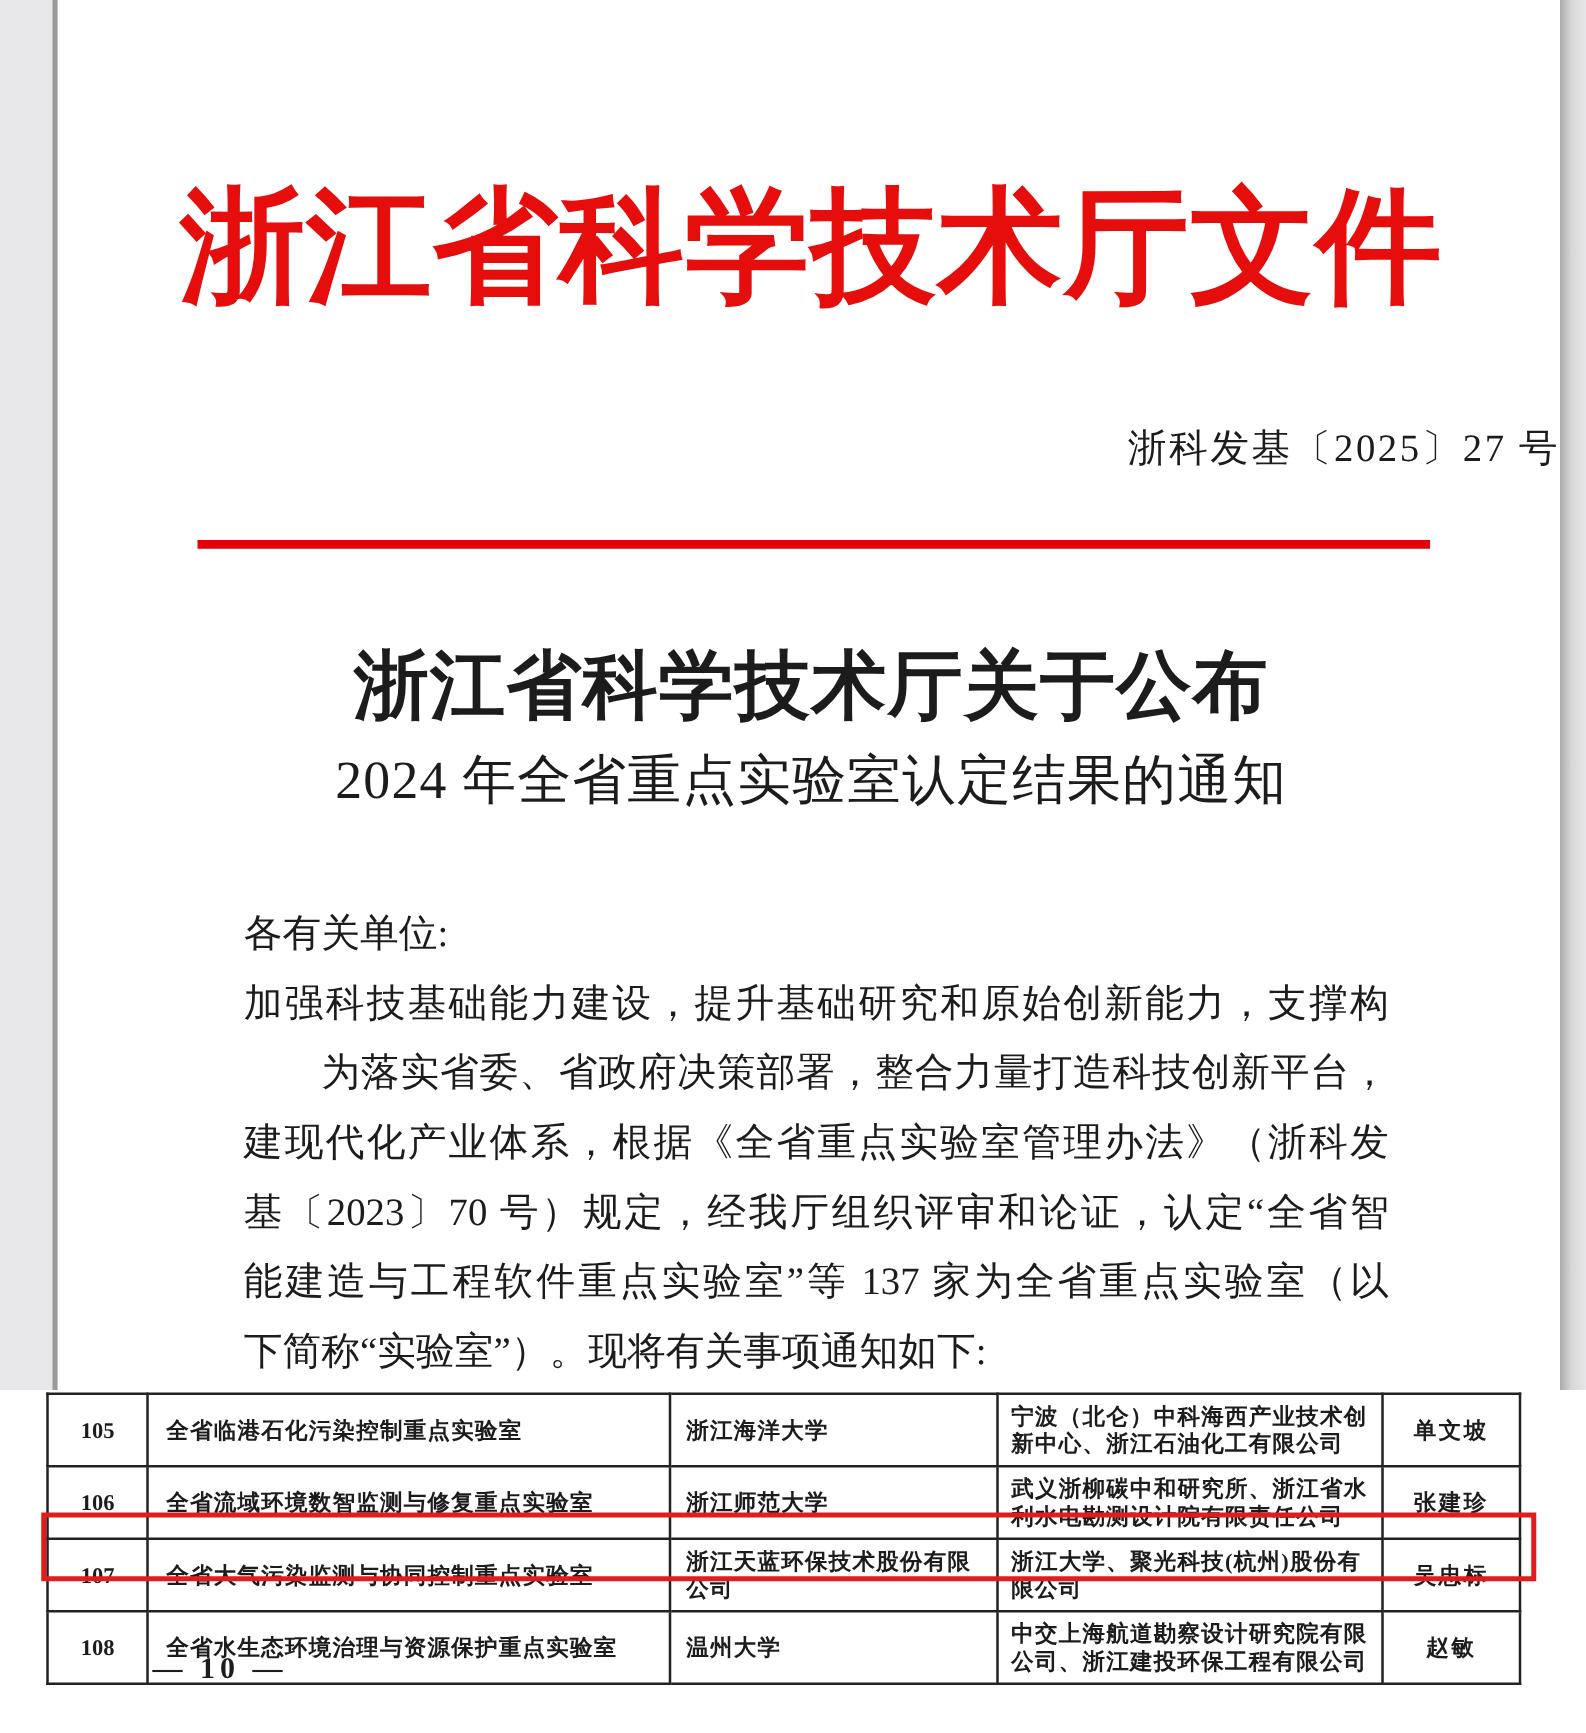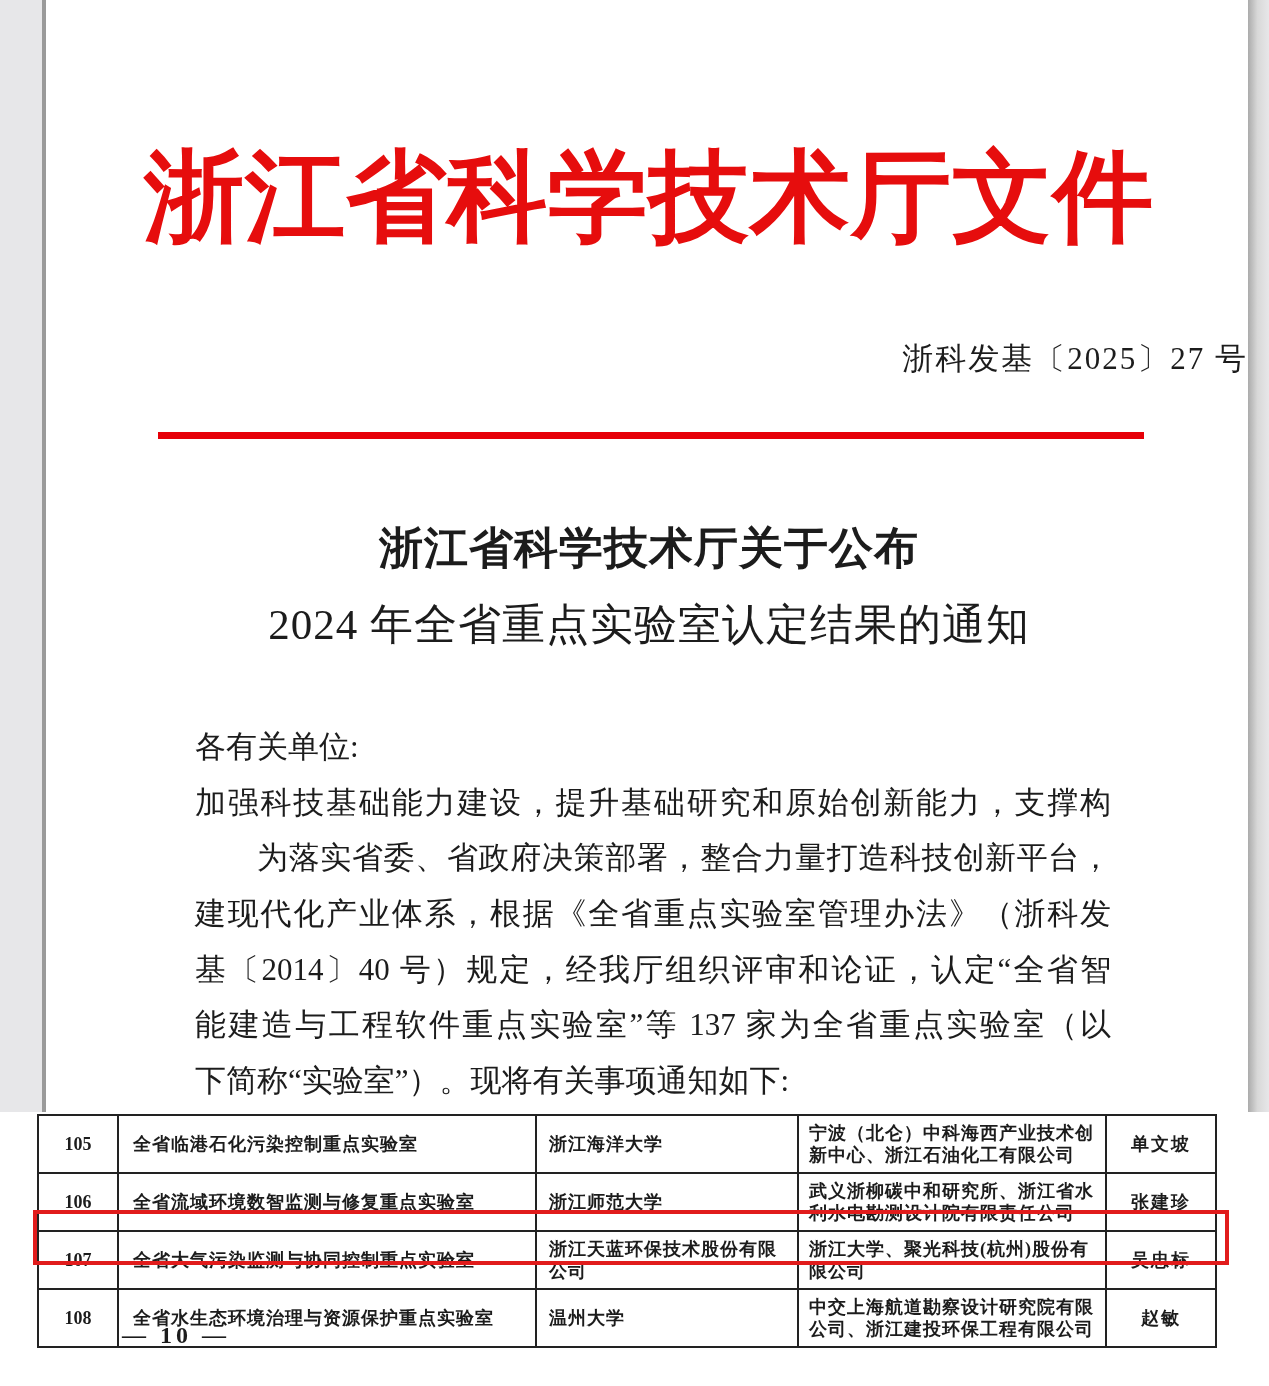--- a/index.html
+++ b/index.html
@@ -44,21 +44,21 @@
     text-align:right;
     font-size:31px;line-height:38px;
     letter-spacing:2px;
   }
   .red-divider{
     position:absolute;top:432px;left:108px;width:986px;height:7px;
     background:var(--divider-red);
   }
   .notice-title-line1{
     position:absolute;top:524px;left:0;width:100%;
-    text-align:center;font-size:44px;font-weight:bold;line-height:50px;
+    text-align:center;font-size:60px;font-weight:bold;line-height:50px;
     letter-spacing:1px;white-space:nowrap;
   }
   .notice-title-line2{
     position:absolute;top:600px;left:0;width:100%;
     text-align:center;font-size:43px;font-weight:normal;line-height:50px;
     letter-spacing:1px;white-space:nowrap;
   }
   .body-text{
     position:absolute;top:719px;left:145px;width:916px;
     font-size:31px;
@@ -125,21 +125,21 @@
   <div class="document-number">浙科发基〔2025〕27 号</div>
   <div class="red-divider"></div>
   <div class="notice-title-line1">浙江省科学技术厅关于公布</div>
   <div class="notice-title-line2">2024 年全省重点实验室认定结果的通知</div>
 
   <div class="body-text">
     <div class="body-line salutation">各有关单位:</div>
     <div class="body-line">加强科技基础能力建设，提升基础研究和原始创新能力，支撑构</div>
     <div class="body-line indent">为落实省委、省政府决策部署，整合力量打造科技创新平台，</div>
     <div class="body-line">建现代化产业体系，根据《全省重点实验室管理办法》（浙科发</div>
-    <div class="body-line">基〔2014〕40 号）规定，经我厅组织评审和论证，认定“全省智</div>
+    <div class="body-line">基〔2023〕70 号）规定，经我厅组织评审和论证，认定“全省智</div>
     <div class="body-line">能建造与工程软件重点实验室”等 137 家为全省重点实验室（以</div>
     <div class="body-line last">下简称“实验室”）。现将有关事项通知如下:</div>
   </div>
 </div>
 
 <div class="table-band">
   <table class="results-table">
     <colgroup>
       <col class="c-num">
         <col class="c-name">

